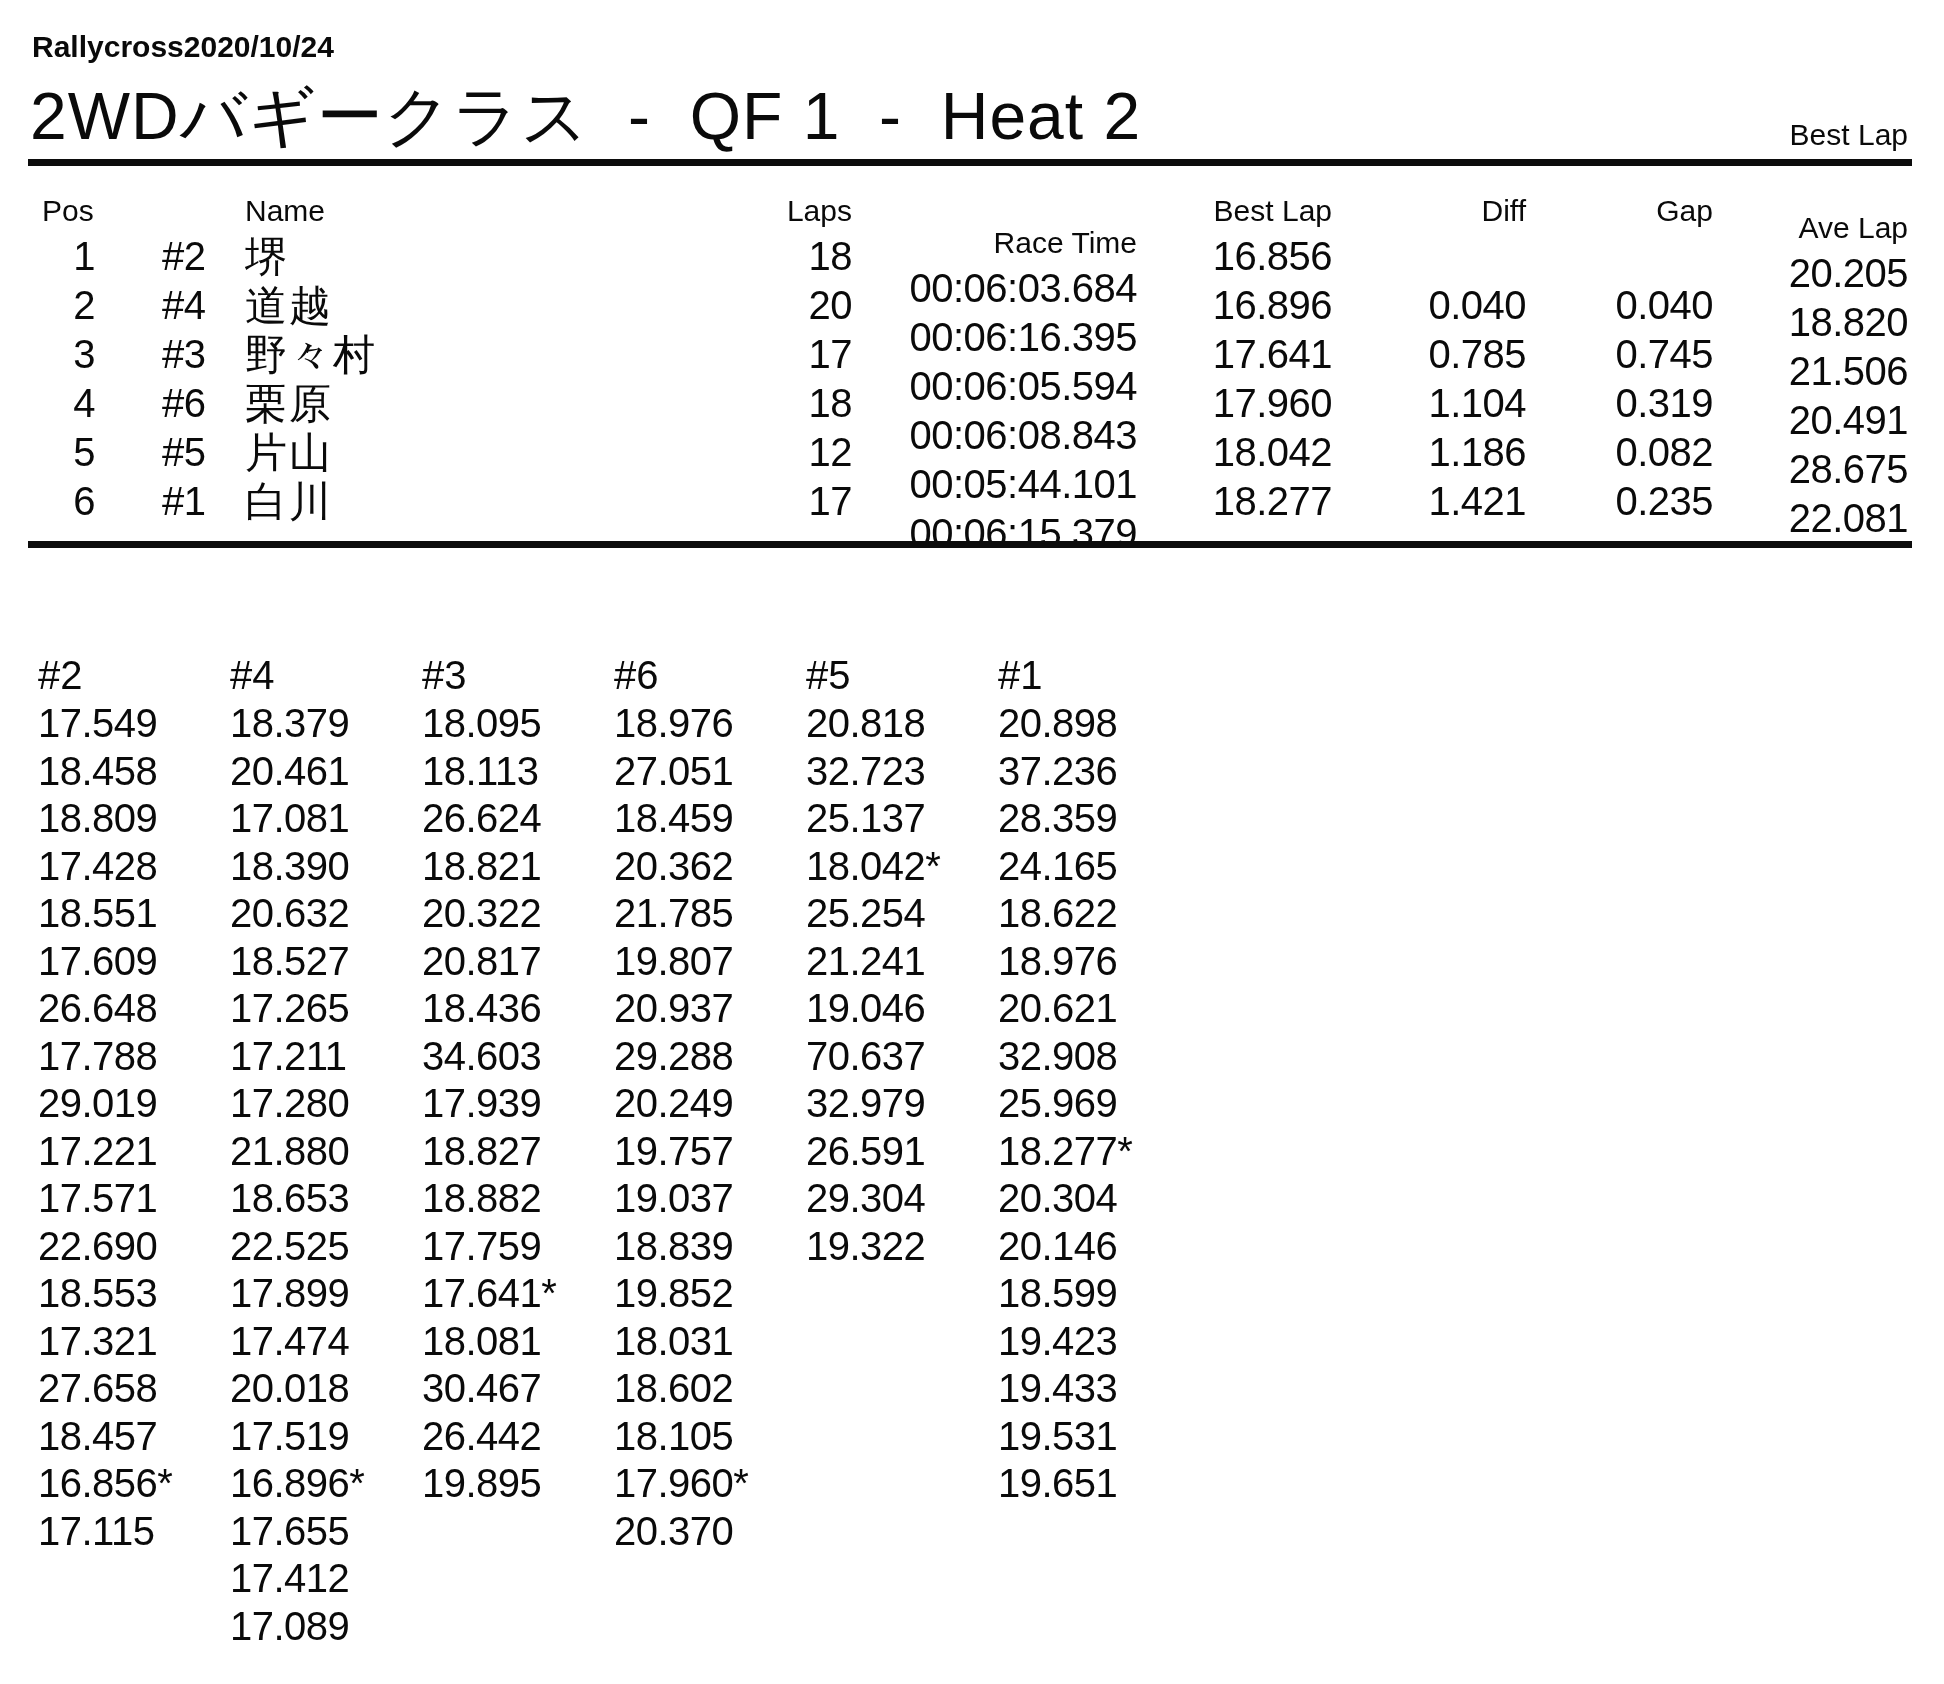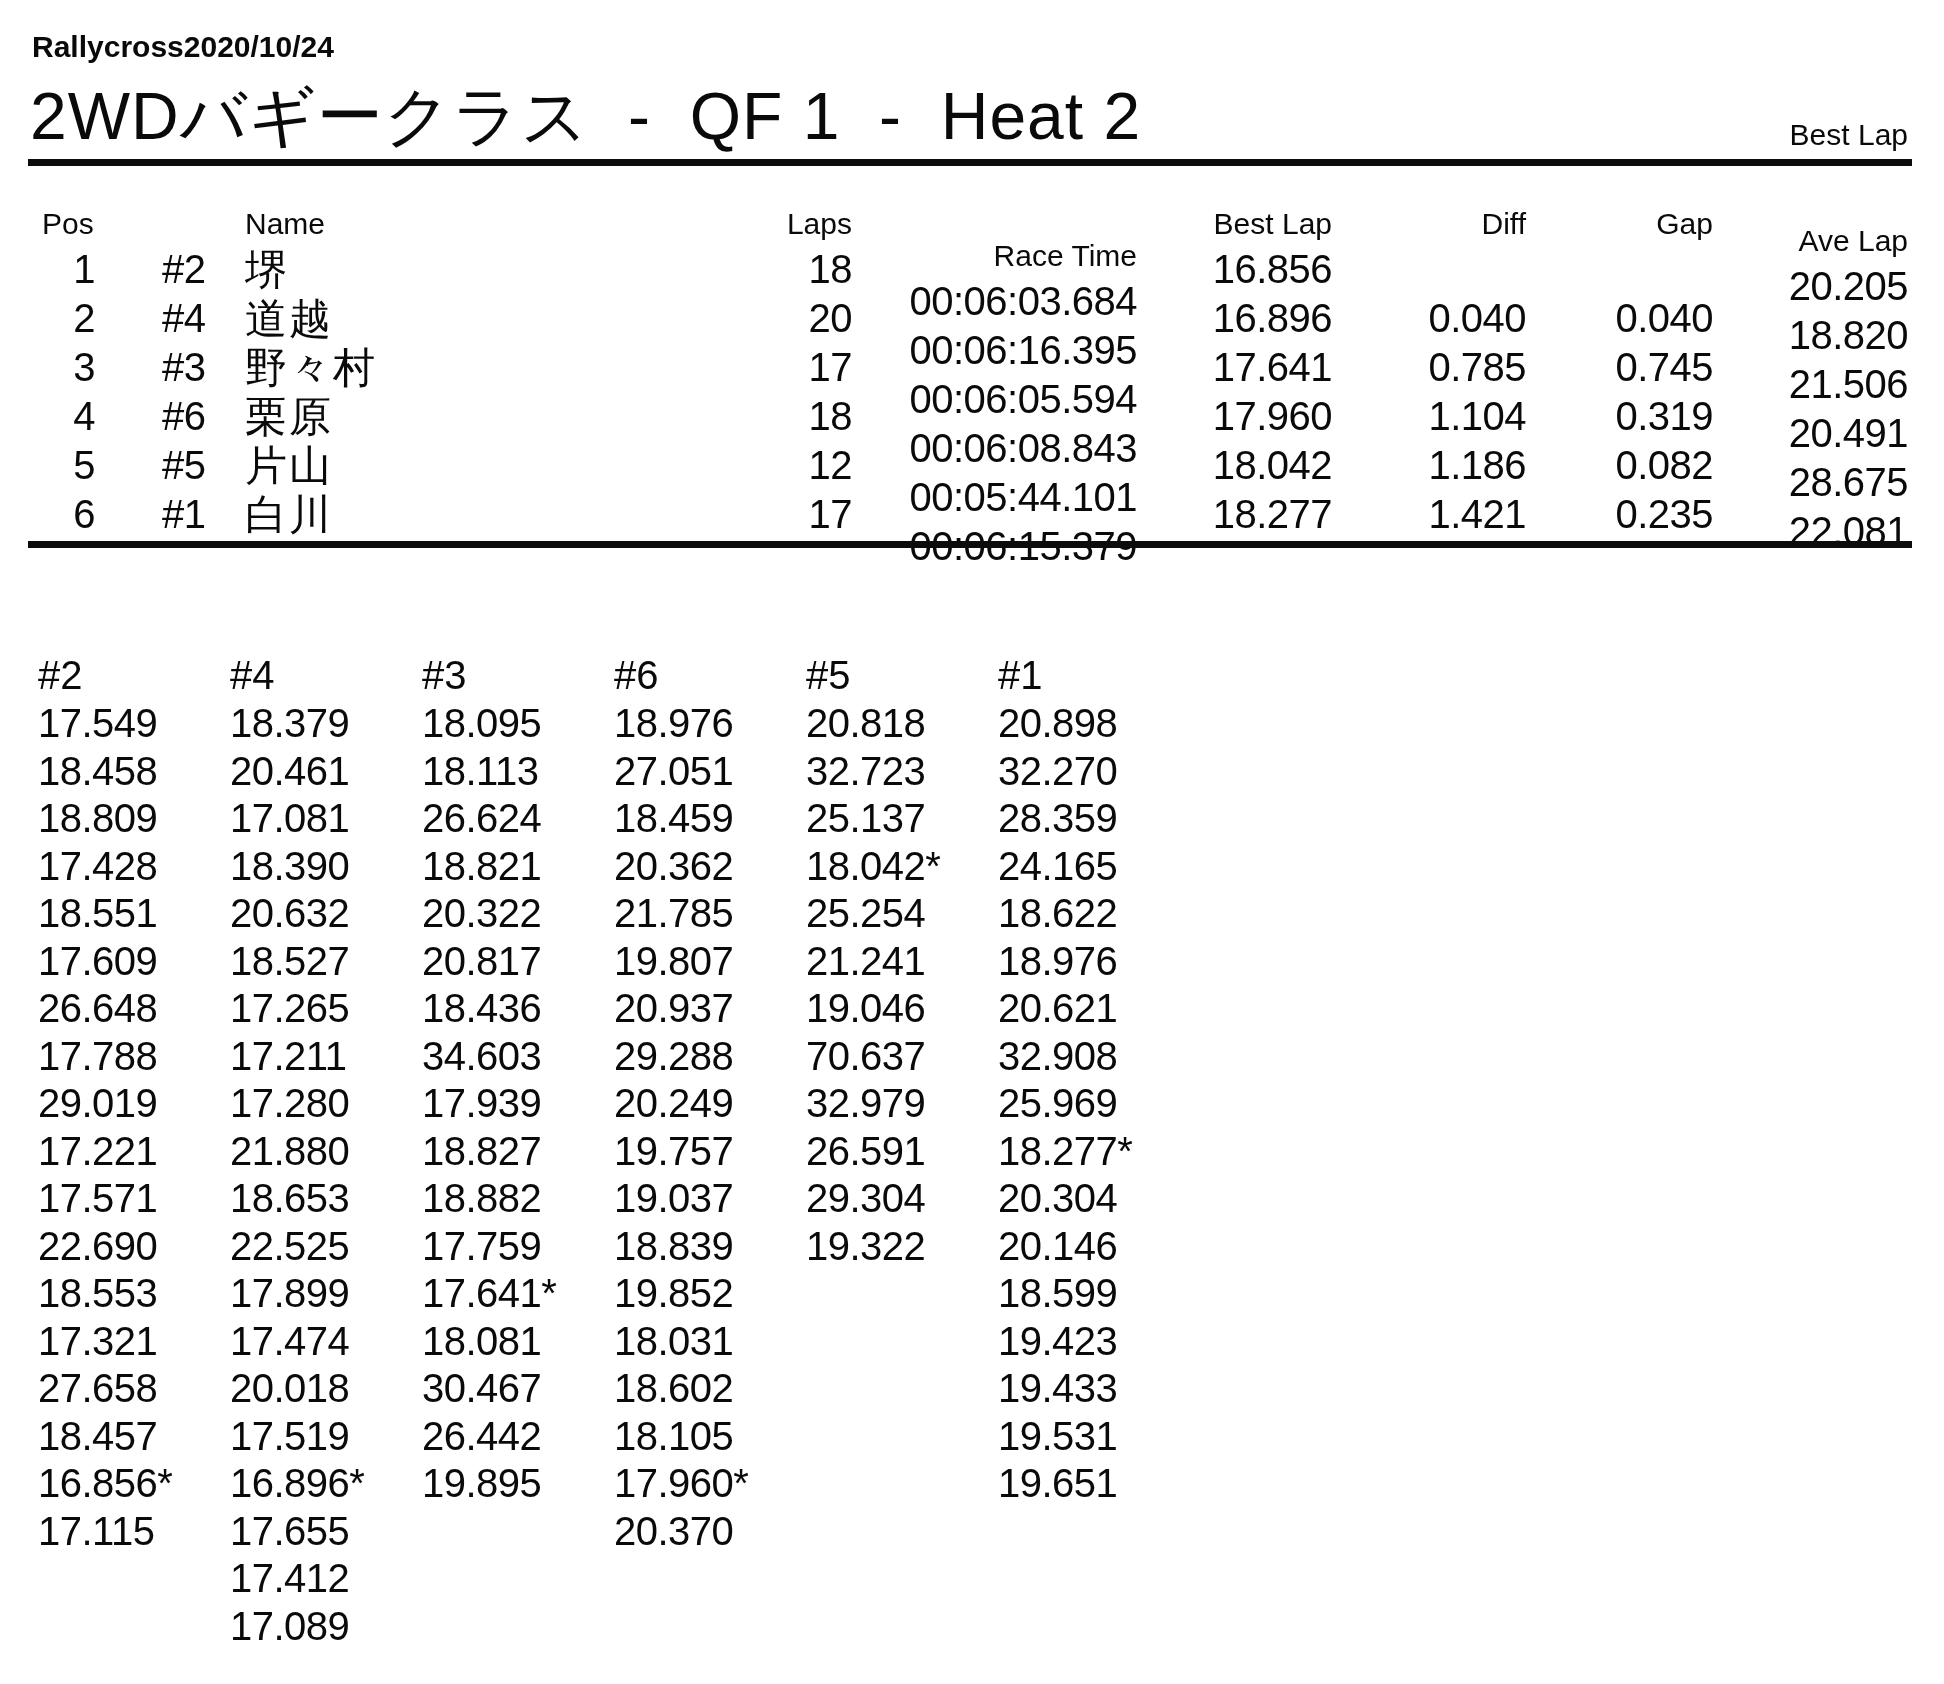--- a/index.html
+++ b/index.html
@@ -21,21 +21,21 @@
   }
   .corner-label{
     position:absolute;left:1600px;top:118px;width:308px;
     text-align:right;font-size:30px;
   }
   .rule{position:absolute;left:28px;width:1884px;height:7px;background:#0c0c0c;}
   .rule-top{top:159px;}
   .rule-bottom{top:541px;}
 
   
-  .results{position:absolute;left:30px;top:203px;width:1882px;}
+  .results{position:absolute;left:30px;top:190px;width:1882px;}
   .r-row{
     display:grid;
     grid-template-columns:70px 130px 390px 240px 285px 195px 192px 186px 194px;
     height:49px;line-height:49px;font-size:40px;letter-spacing:-0.5px;
   }
   .r-head{height:42px;line-height:42px;font-size:30px;letter-spacing:0;}
   .c{white-space:nowrap;overflow:visible;}
   .pos{text-align:right;padding-right:5px;}
   .r-head .pos{text-align:left;padding-left:12px;}
   .car{padding-left:62px;}
@@ -246,21 +246,21 @@
         <div class="lap-val">19.046</div>
         <div class="lap-val">70.637</div>
         <div class="lap-val">32.979</div>
         <div class="lap-val">26.591</div>
         <div class="lap-val">29.304</div>
         <div class="lap-val">19.322</div>
       </div>
       <div class="lap-col">
     <div class="lap-head">#1</div>
   <div class="lap-val">20.898</div>
-        <div class="lap-val">32.270</div>
+        <div class="lap-val">37.236</div>
         <div class="lap-val">28.359</div>
         <div class="lap-val">24.165</div>
         <div class="lap-val">18.622</div>
         <div class="lap-val">18.976</div>
         <div class="lap-val">20.621</div>
         <div class="lap-val">32.908</div>
         <div class="lap-val">25.969</div>
         <div class="lap-val">18.277*</div>
         <div class="lap-val">20.304</div>
         <div class="lap-val">20.146</div>

